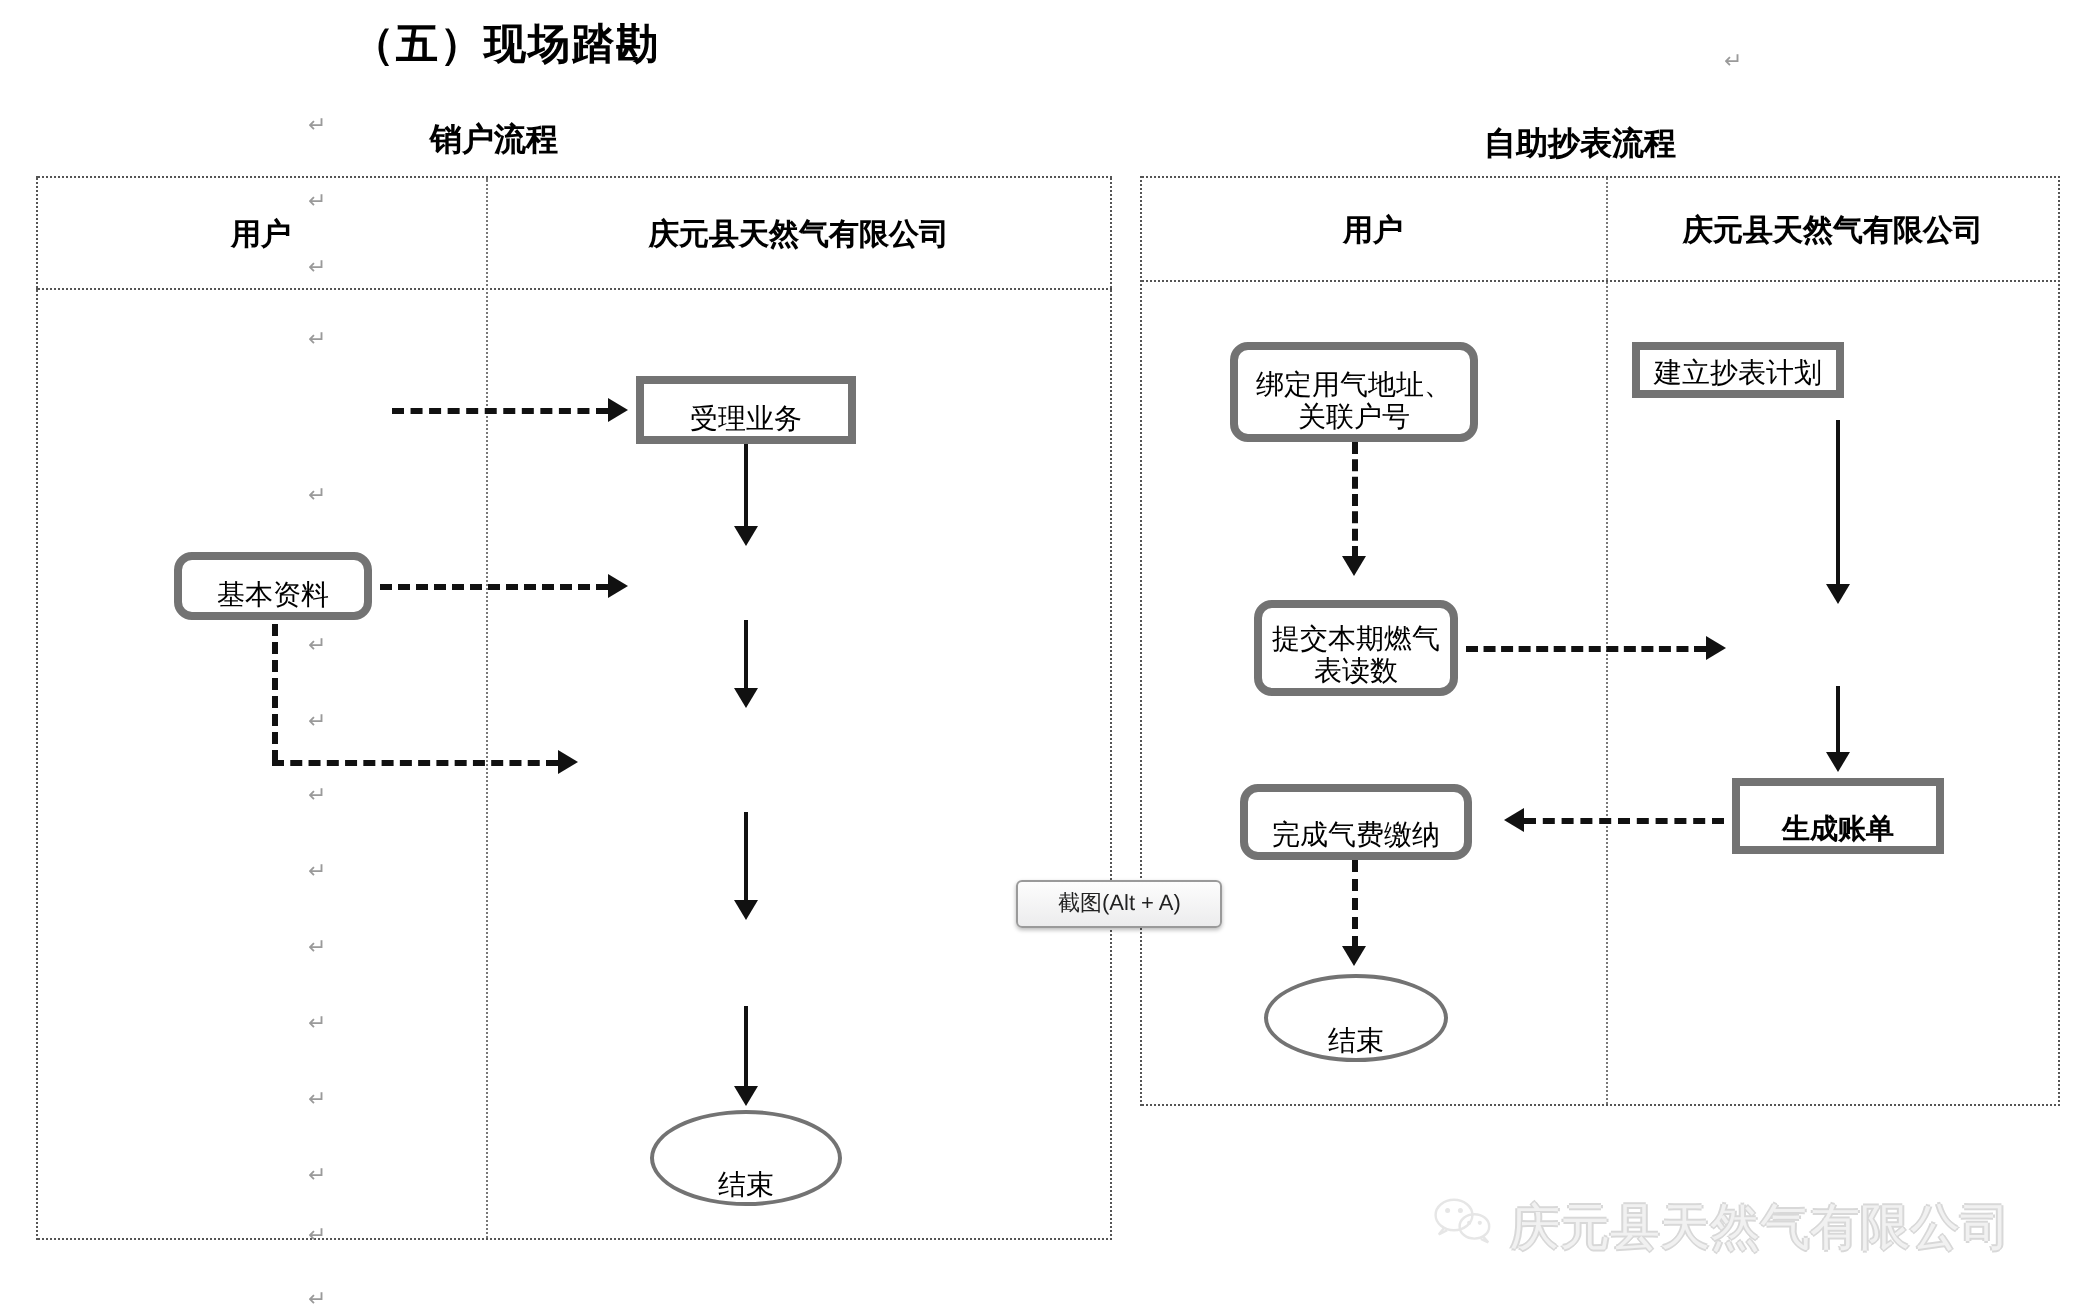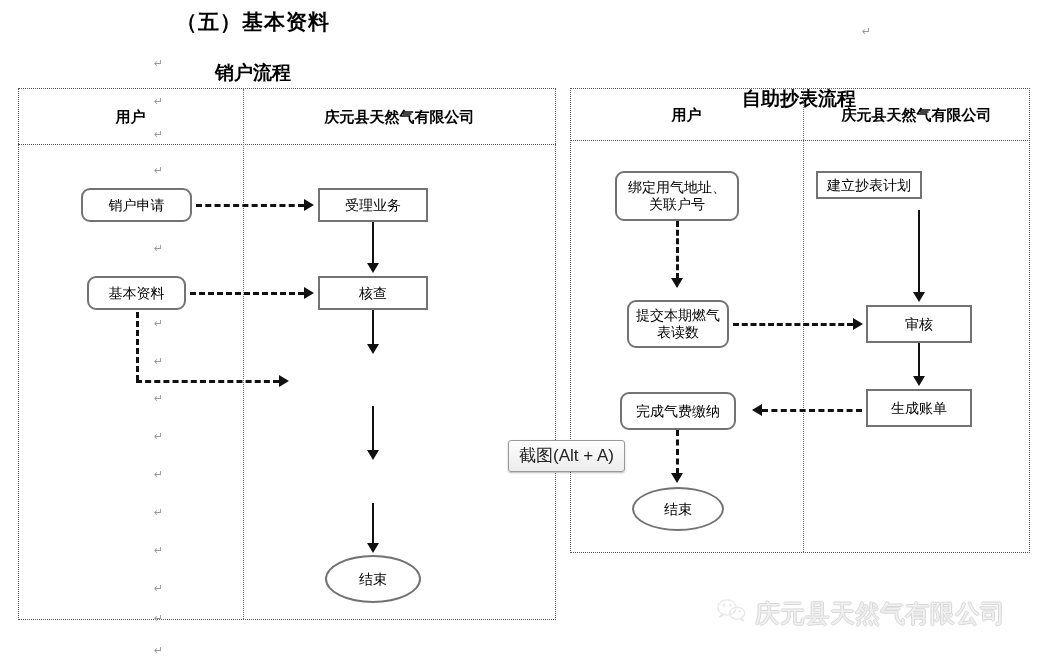--- a/index.html
+++ b/index.html
@@ -18,83 +18,83 @@
     white-space:nowrap;color:#000;
   }
   .pilcrow{
     position:absolute;color:#9a9a9a;font-size:11px;
     font-family:"Liberation Sans","DejaVu Sans",sans-serif;
     line-height:1;user-select:none;
   }
 
   
   .lane-title{
-    position:absolute;font-weight:bold;font-size:19px;white-space:nowrap;
+    position:absolute;font-weight:bold;font-size:16px;white-space:nowrap;
     font-family:"Liberation Sans","DejaVu Sans",sans-serif;color:#000;
   }
   .lane-box{
     position:absolute;border:1px dotted #555;background:transparent;
     box-sizing:border-box;
   }
   .lane-hdr-sep{position:absolute;border-top:1px dotted #555;}
   .lane-vsep{position:absolute;border-left:1px dotted #777;}
   .lane-label{
     position:absolute;font-weight:bold;font-size:15px;white-space:nowrap;
     text-align:center;color:#000;
     font-family:"Liberation Sans","DejaVu Sans",sans-serif;
   }
 
   
   .node{
     position:absolute;box-sizing:border-box;
-    display:flex;align-items:center;justify-content:center;
+    display:flex;align-items:flex-end;justify-content:center;
     text-align:center;background:#fff;color:#000;
     font-family:"Liberation Sans","DejaVu Sans",sans-serif;
     font-size:14px;line-height:1.18;
-    border:2px solid #737373;
+    border:4px solid #737373;
   }
   .node.rect{border-radius:0;}
   .node.round{border-radius:9px;}
   .node.oval{border-radius:50%;border-width:2px;}
   .v-solid{position:absolute;border-left:2px solid #111;}
   .v-dash{position:absolute;border-left:3px dashed #111;}
   .h-dash{position:absolute;border-top:3px dashed #111;}
 
   .arw{position:absolute;width:0;height:0;}
   .arw-down{border-left:6px solid transparent;border-right:6px solid transparent;border-top:10px solid #111;}
   .arw-right{border-top:6px solid transparent;border-bottom:6px solid transparent;border-left:10px solid #111;}
   .arw-left{border-top:6px solid transparent;border-bottom:6px solid transparent;border-right:10px solid #111;}
 
   
   .shot-tip{
     position:absolute;
     background:linear-gradient(#fdfdfd,#ececed);
     border:1px solid #9a9a9a;border-radius:3px;
     box-shadow:0 1px 2px rgba(0,0,0,.28);
     font-family:"Liberation Sans","DejaVu Sans",sans-serif;
-    font-size:17px;color:#222;
-    padding:3px 10px 4px;white-space:nowrap;
+    font-size:11px;color:#222;
+    padding:3px 20px 4px;white-space:nowrap;
   }
 
   
   .watermark{
     position:absolute;display:flex;align-items:center;gap:9px;
     color:#f1f1f1;white-space:nowrap;
     font-family:"Liberation Sans","DejaVu Sans",sans-serif;
     font-size:25px;
     text-shadow:0 1px 0 #d8d8d8, 0 -1px 0 #d8d8d8, 1px 0 0 #d8d8d8, -1px 0 0 #d8d8d8;
   }
   .wm-icon{display:block;}
 </style>
 </head>
 <body>
 
 <div class="canvas">
 
-  <div class="doc-heading" style="left:176px;top:8px;">（五）基本资料</div>
+  <div class="doc-heading" style="left:176px;top:8px;">（五）现场踏勘</div>
   <div class="pilcrow" style="left:862px;top:26px;">↵</div>
 
   <div class="lane-title" style="left:215px;top:60px;">销户流程</div>
   <div class="pilcrow" style="left:154px;top:58px;">↵</div>
 
   <div class="lane-box" style="left:18px;top:88px;width:538px;height:532px;"></div>
   <div class="lane-hdr-sep" style="left:18px;top:144px;width:538px;"></div>
   <div class="lane-vsep" style="left:243px;top:89px;height:530px;"></div>
 
   <div class="lane-label" style="left:18px;top:108px;width:225px;">用户</div>
@@ -108,25 +108,23 @@
   <div class="pilcrow" style="left:154px;top:356px;">↵</div>
   <div class="pilcrow" style="left:154px;top:393px;">↵</div>
   <div class="pilcrow" style="left:154px;top:431px;">↵</div>
   <div class="pilcrow" style="left:154px;top:469px;">↵</div>
   <div class="pilcrow" style="left:154px;top:507px;">↵</div>
   <div class="pilcrow" style="left:154px;top:545px;">↵</div>
   <div class="pilcrow" style="left:154px;top:583px;">↵</div>
   <div class="pilcrow" style="left:154px;top:613px;">↵</div>
   <div class="pilcrow" style="left:154px;top:645px;">↵</div>
 
-  <div class="node round" style="left:81px;top:188px;width:111px;height:34px;">销户申请</div>
   <div class="node round" style="left:87px;top:276px;width:99px;height:34px;">基本资料</div>
 
   <div class="node rect" style="left:318px;top:188px;width:110px;height:34px;">受理业务</div>
-  <div class="node rect" style="left:318px;top:276px;width:110px;height:34px;">核查</div>
   <div class="node oval" style="left:325px;top:555px;width:96px;height:48px;">结束</div>
 
   <div class="h-dash" style="left:196px;top:204px;width:108px;"></div>
   <div class="arw arw-right" style="left:304px;top:199px;"></div>
 
   <div class="h-dash" style="left:190px;top:292px;width:114px;"></div>
   <div class="arw arw-right" style="left:304px;top:287px;"></div>
 
   <div class="v-dash" style="left:136px;top:312px;height:69px;"></div>
   <div class="h-dash" style="left:136px;top:380px;width:143px;"></div>
@@ -137,43 +135,42 @@
 
   <div class="v-solid" style="left:372px;top:310px;height:35px;"></div>
   <div class="arw arw-down" style="left:367px;top:344px;"></div>
 
   <div class="v-solid" style="left:372px;top:406px;height:45px;"></div>
   <div class="arw arw-down" style="left:367px;top:450px;"></div>
 
   <div class="v-solid" style="left:372px;top:503px;height:41px;"></div>
   <div class="arw arw-down" style="left:367px;top:543px;"></div>
 
-  <div class="lane-title" style="left:742px;top:62px;margin-top:24px;">自助抄表流程</div>
+  <div class="lane-title" style="left:742px;top:62px;">自助抄表流程</div>
 
   <div class="lane-box" style="left:570px;top:88px;width:460px;height:465px;"></div>
   <div class="lane-hdr-sep" style="left:570px;top:140px;width:460px;"></div>
   <div class="lane-vsep" style="left:803px;top:89px;height:463px;"></div>
 
   <div class="lane-label" style="left:570px;top:106px;width:233px;">用户</div>
   <div class="lane-label" style="left:803px;top:106px;width:227px;">庆元县天然气有限公司</div>
 
   <div class="node round" style="left:615px;top:171px;width:124px;height:50px;">
     <span style="white-space:pre-line;">绑定用气地址、
 关联户号</span>
   </div>
   <div class="node round" style="left:620px;top:392px;width:116px;height:38px;">完成气费缴纳</div>
   <div class="node round" style="left:627px;top:300px;width:102px;height:48px;">
     <span style="white-space:pre-line;">提交本期燃气
 表读数</span>
   </div>
   <div class="node oval" style="left:632px;top:487px;width:92px;height:44px;">结束</div>
 
   <div class="node rect" style="left:816px;top:171px;width:106px;height:28px;">建立抄表计划</div>
-  <div class="node rect" style="left:866px;top:305px;width:106px;height:38px;">审核</div>
-  <div class="node rect" style="left:866px;top:389px;width:106px;height:38px;">生成账单</div>
+  <div class="node rect" style="left:866px;top:389px;width:106px;height:38px;font-weight:bold;">生成账单</div>
 
   <div class="v-dash" style="left:676px;top:221px;height:58px;"></div>
   <div class="arw arw-down" style="left:671px;top:278px;"></div>
 
   <div class="h-dash" style="left:733px;top:323px;width:120px;"></div>
   <div class="arw arw-right" style="left:853px;top:318px;"></div>
 
   <div class="v-solid" style="left:918px;top:210px;height:83px;"></div>
   <div class="arw arw-down" style="left:913px;top:292px;"></div>
 

